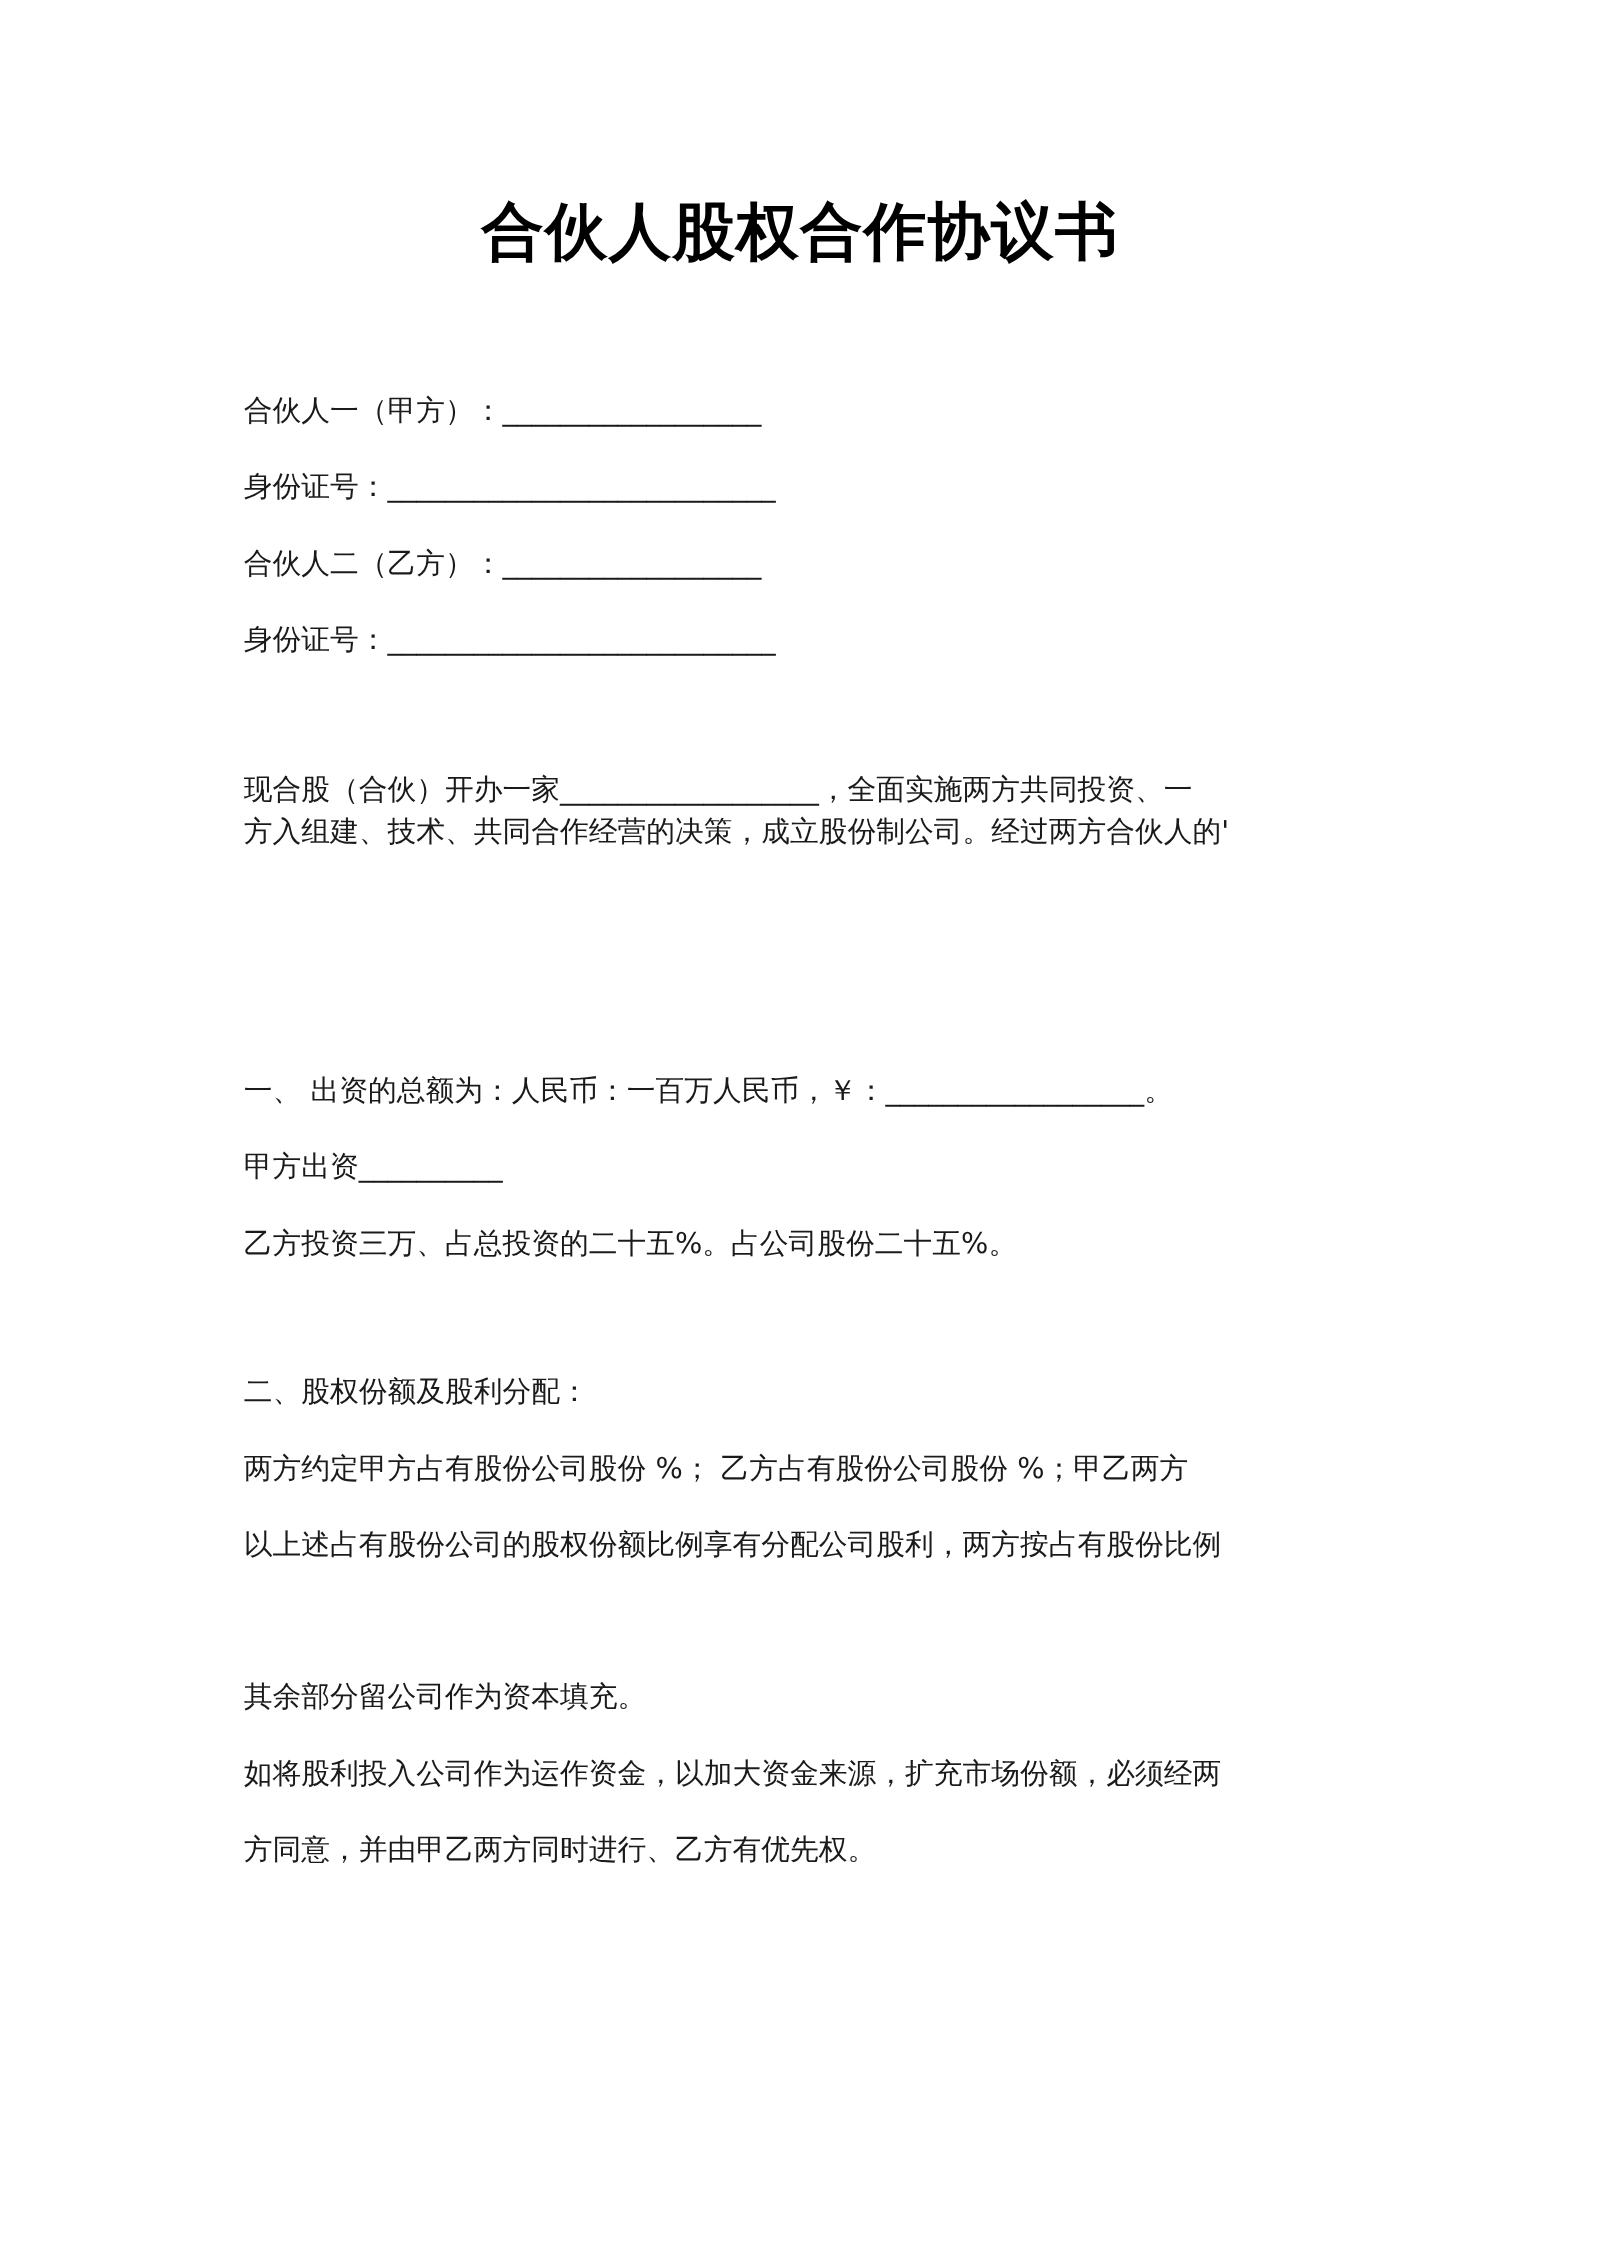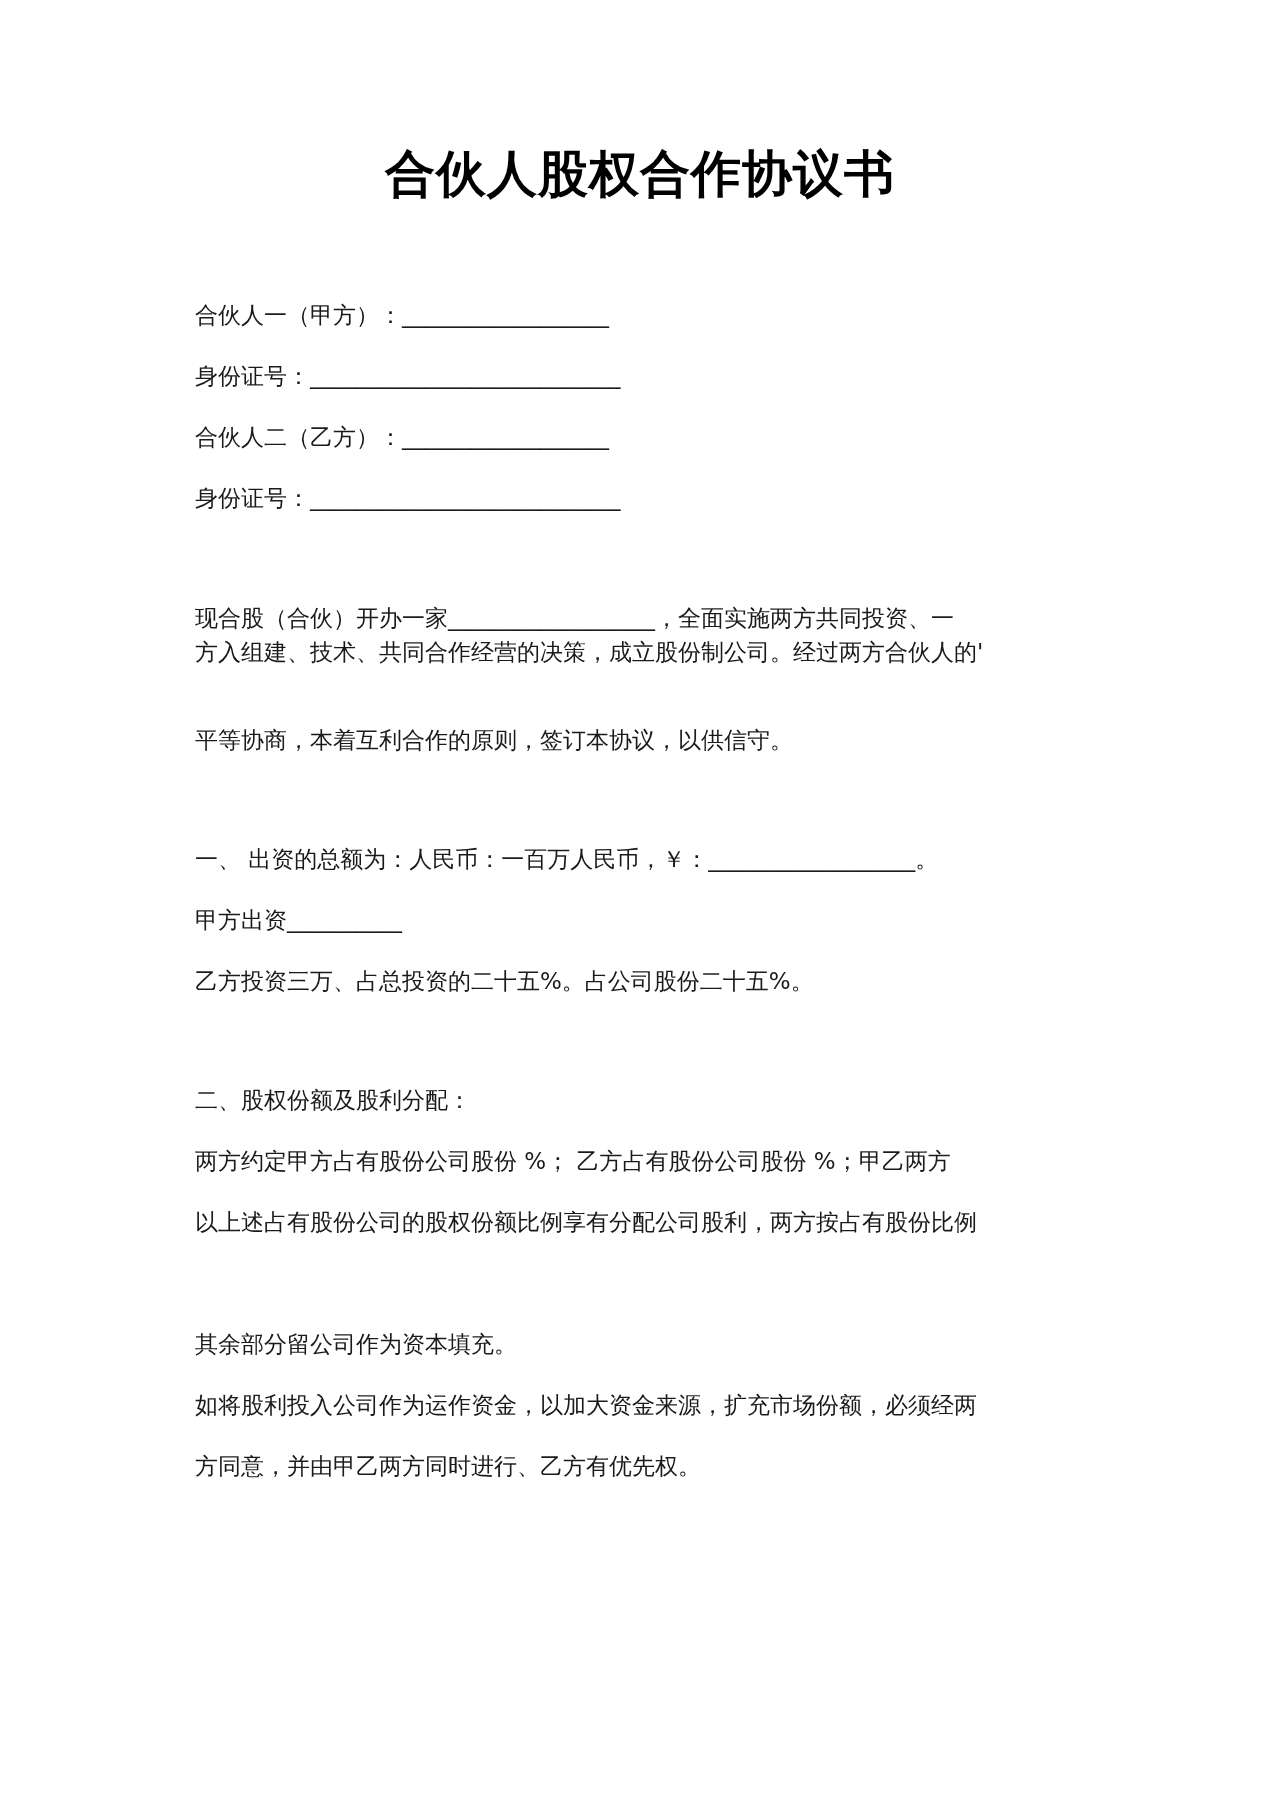--- a/index.html
+++ b/index.html
@@ -20,52 +20,52 @@
       left: 0;
       top: 0;
       width: 1280px;
       height: 1810px;
       background: #ffffff;
     }
     .title {
       position: absolute;
       left: 0;
       width: 1280px;
-      top: 139px;
+      top: 150px;
       text-align: center;
       font-family: "DejaVu Serif", "Liberation Serif", serif;
       font-weight: bold;
       font-size: 50px;
       letter-spacing: 1px;
       line-height: 70px;
       color: #000000;
     }
     .line {
       position: absolute;
       left: 195px;
       font-size: 23px;
       line-height: 34px;
       white-space: nowrap;
       color: #1a1a1a;
+      margin-top: 14px;
     }
   </style>
 </head>
 <body>
 
 <div class="page">
   <div class="title">合伙人股权合作协议书</div>
 
   <div class="line" style="top:298px">合伙人一（甲方）：__________________</div>
   <div class="line" style="top:359px">身份证号：___________________________</div>
   <div class="line" style="top:420px">合伙人二（乙方）：__________________</div>
   <div class="line" style="top:481px">身份证号：___________________________</div>
 
   <div class="line" style="top:601px">现合股（合伙）开办一家__________________，全面实施两方共同投资、一</div>
   <div class="line" style="top:635px">方入组建、技术、共同合作经营的决策，成立股份制公司。经过两方合伙人的'</div>
-  <div class="line" style="top:723px">平等协商，本着互利合作的原则，签订本协议，以供信守。</div>
 
   <div class="line" style="top:842px">一、  出资的总额为：人民币：一百万人民币，￥：__________________。</div>
   <div class="line" style="top:903px">甲方出资__________</div>
   <div class="line" style="top:964px">乙方投资三万、占总投资的二十五%。占公司股份二十五%。</div>
 
   <div class="line" style="top:1083px">二、股权份额及股利分配：</div>
   <div class="line" style="top:1205px">以上述占有股份公司的股权份额比例享有分配公司股利，两方按占有股份比例</div>
   <div class="line" style="top:1144px">两方约定甲方占有股份公司股份    %；  乙方占有股份公司股份    %；甲乙两方</div>
   <div class="line" style="top:1388px">如将股利投入公司作为运作资金，以加大资金来源，扩充市场份额，必须经两</div>
   <div class="line" style="top:1327px">其余部分留公司作为资本填充。</div>

